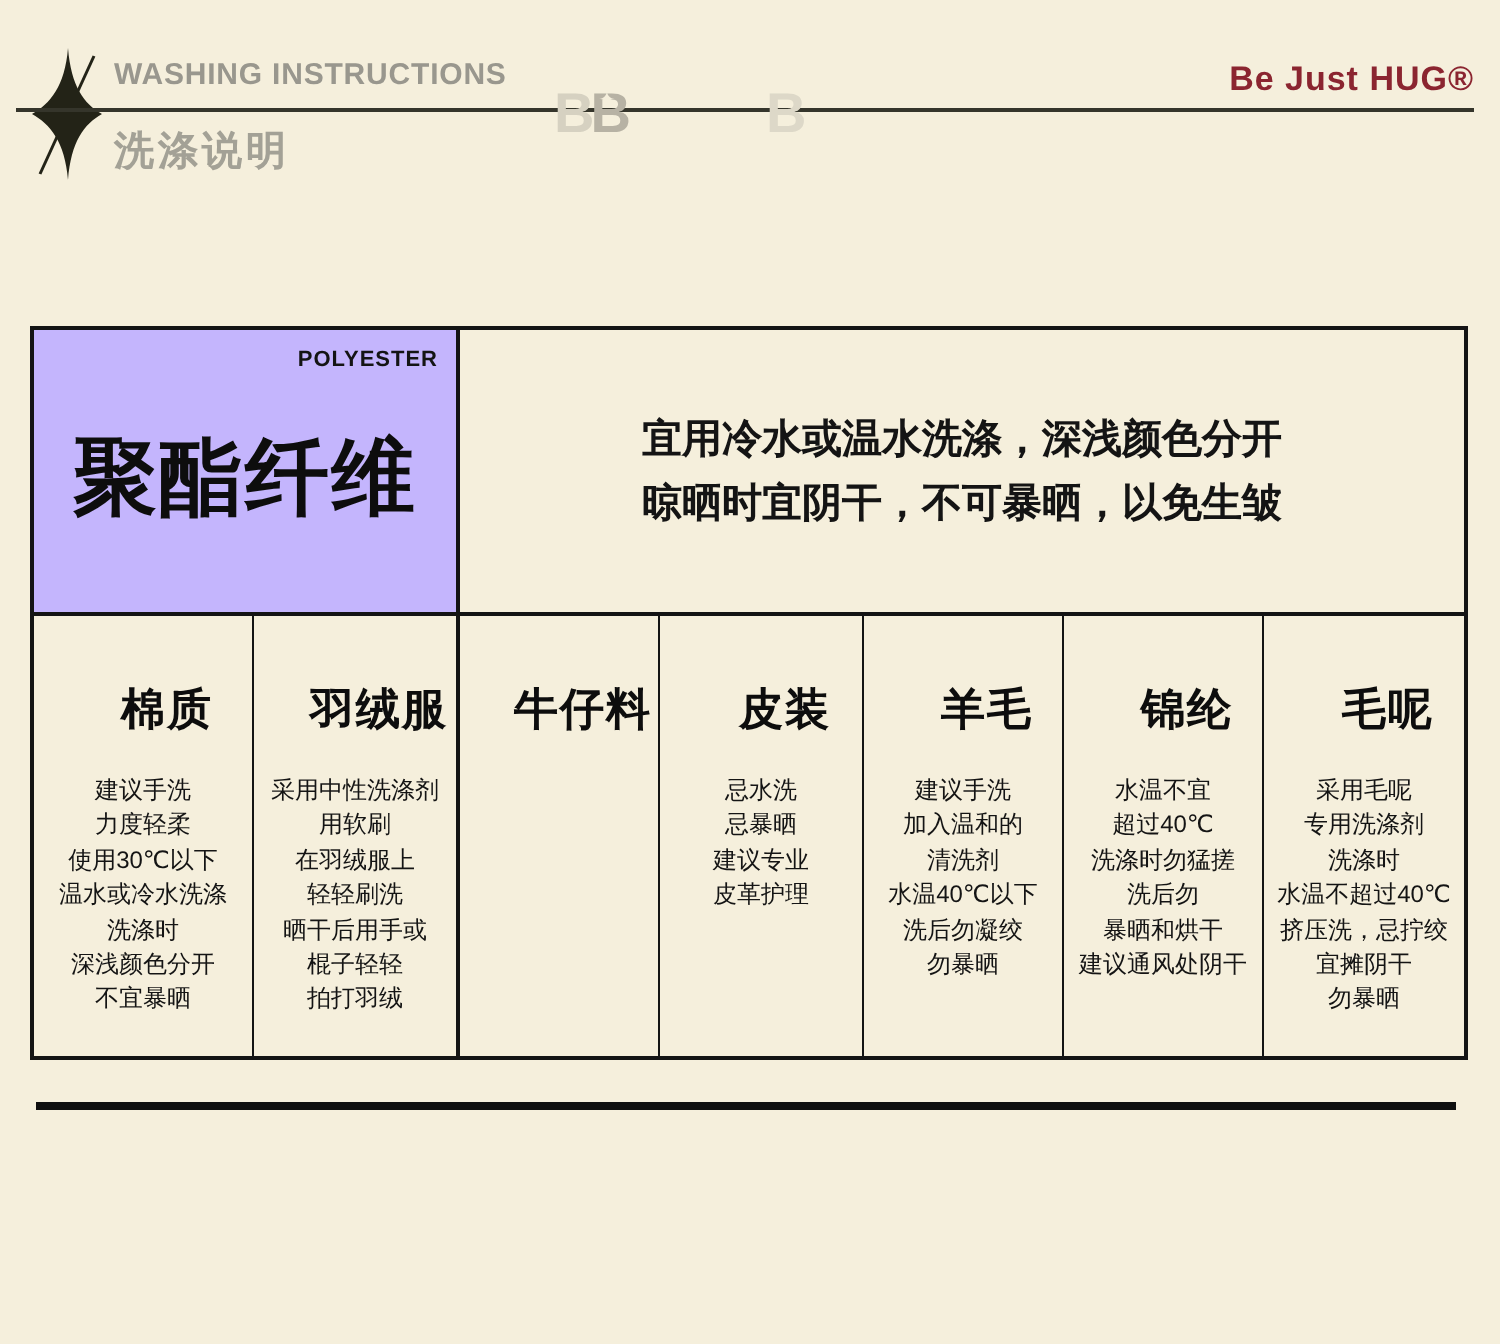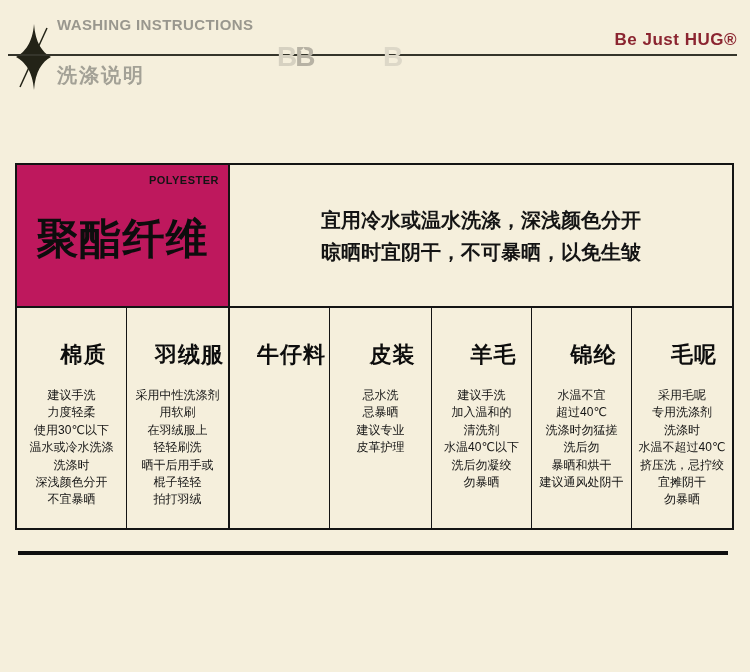--- a/index.html
+++ b/index.html
@@ -8,21 +8,21 @@
     background:#f5efdc;
     font-family:"Liberation Sans","DejaVu Sans",sans-serif;
     color:#141414;
     overflow:hidden;
   }
   .page { position:relative; width:750px; height:672px; }
 
   
   .sparkle { position:absolute; left:14px; top:23px; }
   .title-en {
-    position:absolute; left:57px; top:16px;
+    position:absolute; left:57px; top:29px;
     font-size:15px; font-weight:bold; letter-spacing:.4px;
     color:#99978e;
   }
   .header-rule {
     position:absolute; left:8px; top:54px; width:729px; height:2px;
     background:#35352b;
   }
   .title-zh {
     position:absolute; left:57px; top:62px;
     font-size:20px; font-weight:600; letter-spacing:2px;
@@ -53,21 +53,21 @@
     position:absolute; left:15px; top:163px;
     width:719px; height:367px; box-sizing:border-box;
     border:2px solid #141414;
     display:grid;
     grid-template-columns:110px 103px 100px 102px 100px 100px 1fr;
     grid-template-rows:143px 1fr;
   }
   .cell { box-sizing:border-box; }
   .cell-poly {
     grid-column:1 / 3; grid-row:1;
-    background:#be185d;
+    background:#c4b5fd;
     border-right:2px solid #141414; border-bottom:2px solid #141414;
     position:relative;
     display:flex; align-items:center; justify-content:center;
   }
   .poly-label {
     position:absolute; top:9px; right:9px;
     font-size:11px; font-weight:600; letter-spacing:.5px; color:#141414;
   }
   .poly-name {
     font-size:42px; font-weight:bold; letter-spacing:1px; color:#0d0d0d;

